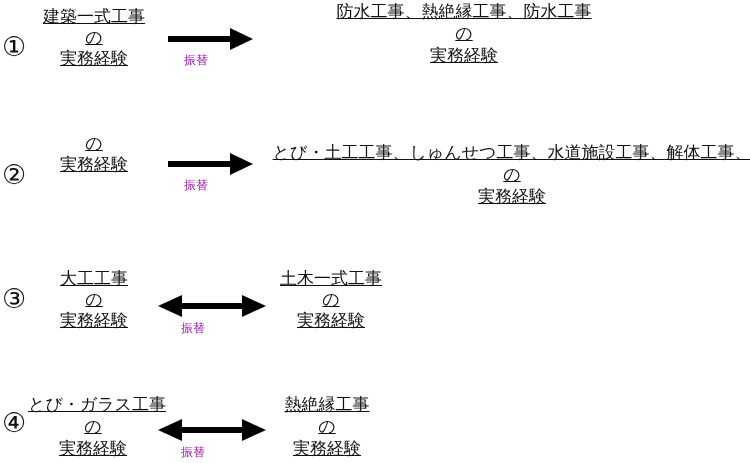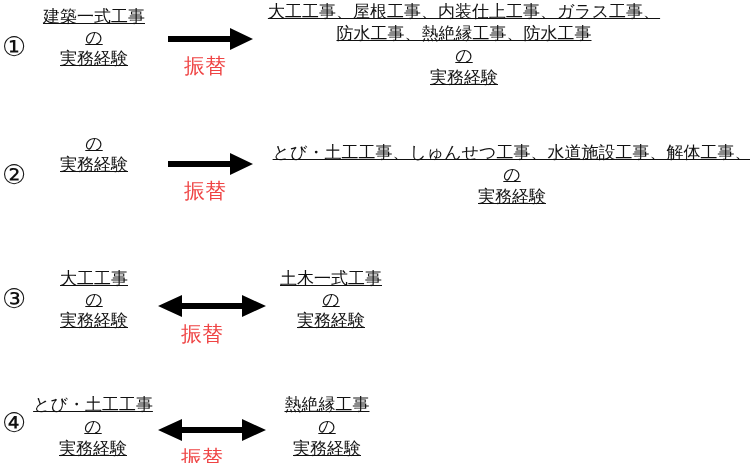--- a/index.html
+++ b/index.html
@@ -26,22 +26,22 @@
   .block {
     position: absolute;
     text-align: center;
     line-height: 21px;
     text-decoration: underline;
   }
   .block div { white-space: nowrap; }
   .lh22 { line-height: 22px; }
   .furikae {
     position: absolute;
-    color: #ef4444;
-    font-size: 21px;
+    color: #a21caf;
+    font-size: 12px;
   }
   .arrow { position: absolute; display: block; }
 
   
   .n1 { left: 2px;  top: 34px; }
   .s1 { left: 33px; top: 6px;   width: 122px; }
   .a1 { left: 168px; top: 28px; }
   .f1 { left: 184px; top: 52px; }
   .t1 { left: 264px; top: 1px;  width: 400px; }
 
@@ -75,21 +75,20 @@
   <div class="block s1">
     <div>建築一式工事</div>
     <div>の</div>
     <div>実務経験</div>
   </div>
   <svg class="arrow a1" width="85" height="22" viewBox="0 0 85 22">
     <path d="M0 8 L62 8 L62 0 L85 11 L62 22 L62 14 L0 14 Z" fill="#000000"></path>
   </svg>
   <div class="furikae f1">振替</div>
   <div class="block lh22 t1">
-    <div>大工工事、屋根工事、内装仕上工事、ガラス工事、</div>
     <div>防水工事、熱絶縁工事、防水工事</div>
     <div>の</div>
     <div>実務経験</div>
   </div>
 
   <div class="num n2">②</div>
   <div class="block s2">
     <div>の</div>
     <div>実務経験</div>
   </div>
@@ -114,21 +113,21 @@
   </svg>
   <div class="furikae f3">振替</div>
   <div class="block t3">
     <div>土木一式工事</div>
     <div>の</div>
     <div>実務経験</div>
   </div>
 
   <div class="num n4">④</div>
   <div class="block lh22 s4">
-    <div>とび・土工工事</div>
+    <div>とび・ガラス工事</div>
     <div>の</div>
     <div>実務経験</div>
   </div>
   <svg class="arrow a4" width="108" height="22" viewBox="0 0 108 22">
     <path d="M24 8 L84 8 L84 0 L108 11 L84 22 L84 14 L24 14 L24 22 L0 11 L24 0 Z" fill="#000000"></path>
   </svg>
   <div class="furikae f4">振替</div>
   <div class="block lh22 t4">
     <div>熱絶縁工事</div>
     <div>の</div>

